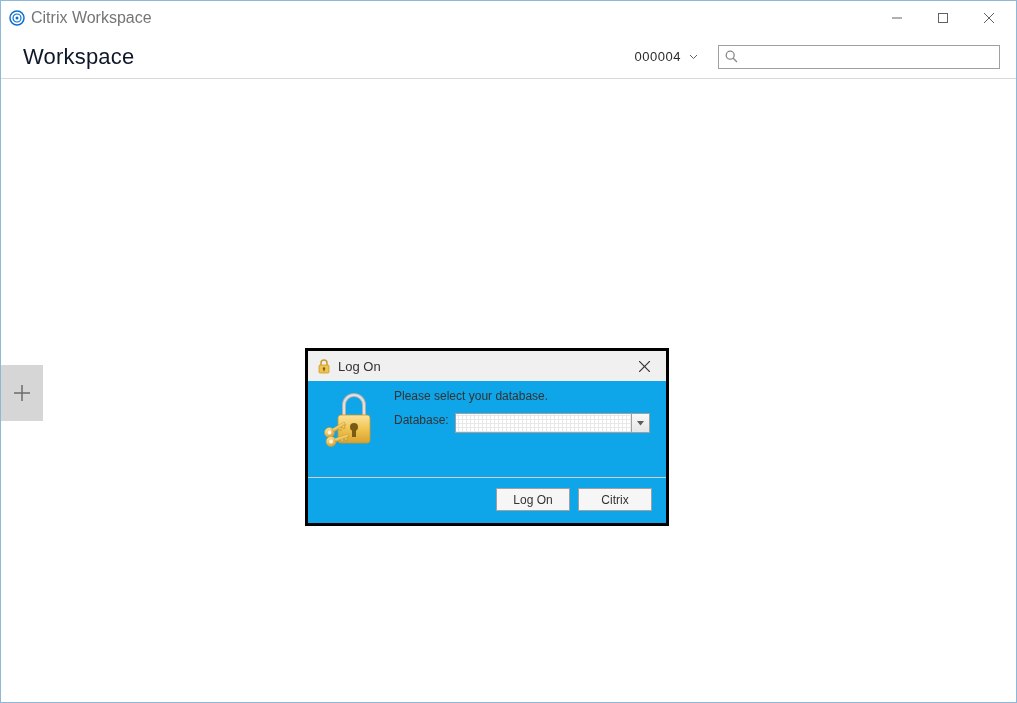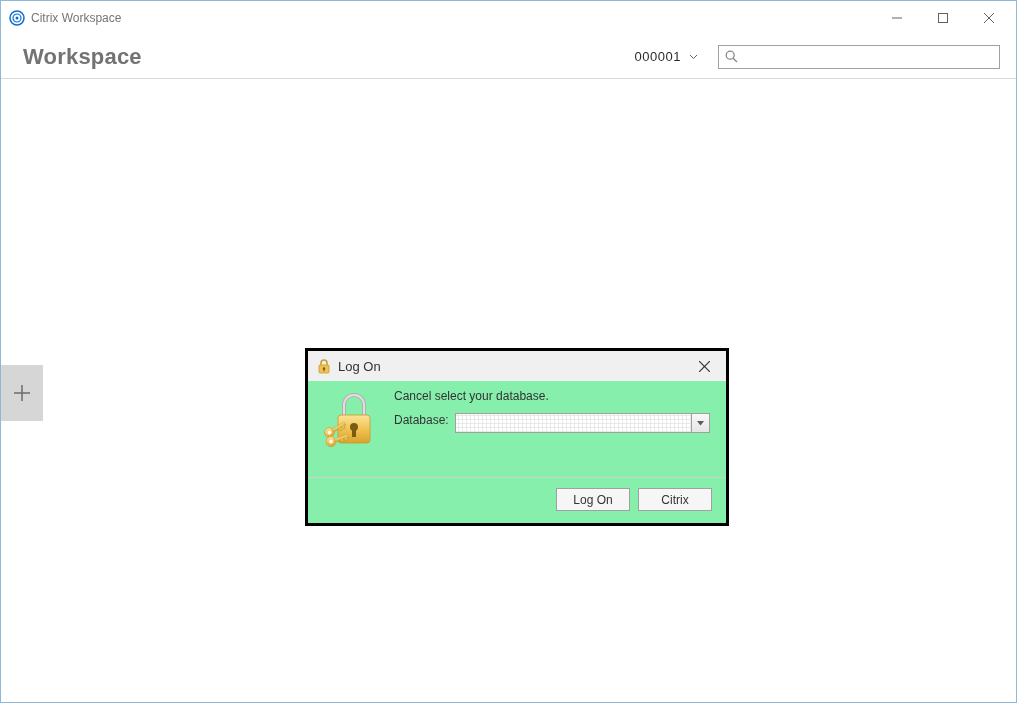--- a/index.html
+++ b/index.html
@@ -16,21 +16,21 @@
       position: relative;
       border: 1px solid #8fb8d8;
     }
     .titlebar {
       height: 30px;
       display: flex;
       align-items: center;
       padding: 17px 4px;
       background: #ffffff;
       color: #606060;
-      font-size: 12px;
+      font-size: 16px;
     }
     .titlebar-icon {
       width: 16px;
       height: 16px;
       margin-right: 6px;
       margin-left: 4px;
     }
     .titlebar-title {
       flex: 1;
       color: #757575;
@@ -48,22 +48,22 @@
     }
     .toolbar {
       height: 44px;
       border-bottom: 1px solid #d9d9d9;
       display: flex;
       align-items: center;
       padding: 0 16px 0 22px;
     }
     .workspace-label {
       font-size: 22px;
-      font-weight: 700;
-      color: #737373;
+      font-weight: 400;
+      color: #0f172a;
       letter-spacing: 0.2px;
     }
     .toolbar-spacer {
       flex: 1;
     }
     .user-code {
       color: #2b2b2b;
       font-size: 13px;
       margin-right: 8px;
       letter-spacing: 0.5px;
@@ -104,23 +104,23 @@
       justify-content: center;
       font-size: 26px;
       color: #6b6b6b;
       font-weight: 300;
       line-height: 1;
     }
     .dialog-overlay {
       position: absolute;
       left: 304px;
       top: 269px;
-      width: 424px;
+      width: 364px;
       border: 3px solid #000000;
-      background: #86efac;
+      background: #0ea5e9;
     }
     .dialog-titlebar {
       height: 30px;
       display: flex;
       align-items: center;
       padding: 0 8px;
       background: #f0f0f0;
     }
     .dialog-lock-icon {
       width: 16px;
@@ -244,21 +244,21 @@
           <line x1="0" y1="0" x2="10" y2="10" stroke="#626262" stroke-width="1"></line>
           <line x1="10" y1="0" x2="0" y2="10" stroke="#626262" stroke-width="1"></line>
         </svg>
     </div>
   </div>
 </div>
 
 <div class="toolbar">
   <span class="workspace-label">Workspace</span>
   <div class="toolbar-spacer"></div>
-  <span class="user-code">000001</span>
+  <span class="user-code">000004</span>
   <span class="chevron-down">
     <svg width="9" height="6" viewBox="0 0 9 6">
         <polyline points="1,1 4.5,4.5 8,1" fill="none" stroke="#626262" stroke-width="1"></polyline>
       </svg>
   </span>
   <div class="search-box">
     <span class="search-icon">
       <svg width="13" height="13" viewBox="0 0 13 13">
           <circle cx="5.2" cy="5.2" r="4" fill="none" stroke="#888888" stroke-width="1.3"></circle>
           <line x1="8.2" y1="8.2" x2="12" y2="12" stroke="#888888" stroke-width="1.3"></line>
@@ -322,21 +322,21 @@
           <g transform="translate(10,52) rotate(-18)">
             <circle cx="4" cy="4" r="5" fill="url(#keygrad)" stroke="#c89a2c" stroke-width="0.6"></circle>
             <circle cx="4" cy="4" r="2" fill="#fff7dc"></circle>
             <rect x="8" y="2.3" width="14" height="3.4" fill="url(#keygrad)" stroke="#c89a2c" stroke-width="0.5"></rect>
             <rect x="18" y="5" width="2" height="3" fill="url(#keygrad)" stroke="#c89a2c" stroke-width="0.5"></rect>
             <rect x="14" y="5" width="2" height="3" fill="url(#keygrad)" stroke="#c89a2c" stroke-width="0.5"></rect>
           </g>
         </svg>
       </div>
       <div class="dialog-form">
-        <div class="dialog-instruction">Cancel select your database.</div>
+        <div class="dialog-instruction">Please select your database.</div>
         <div class="dialog-row">
           <span class="dialog-field-label">Database:</span>
           <div class="combo-wrap">
             <input class="combo-input" value="" style="">
             <div class="combo-drop">
               <svg width="7" height="5" viewBox="0 0 7 5">
                   <polygon points="0,0 7,0 3.5,4.5" fill="#5b5b5b"></polygon>
                 </svg>
             </div>
           </div>

